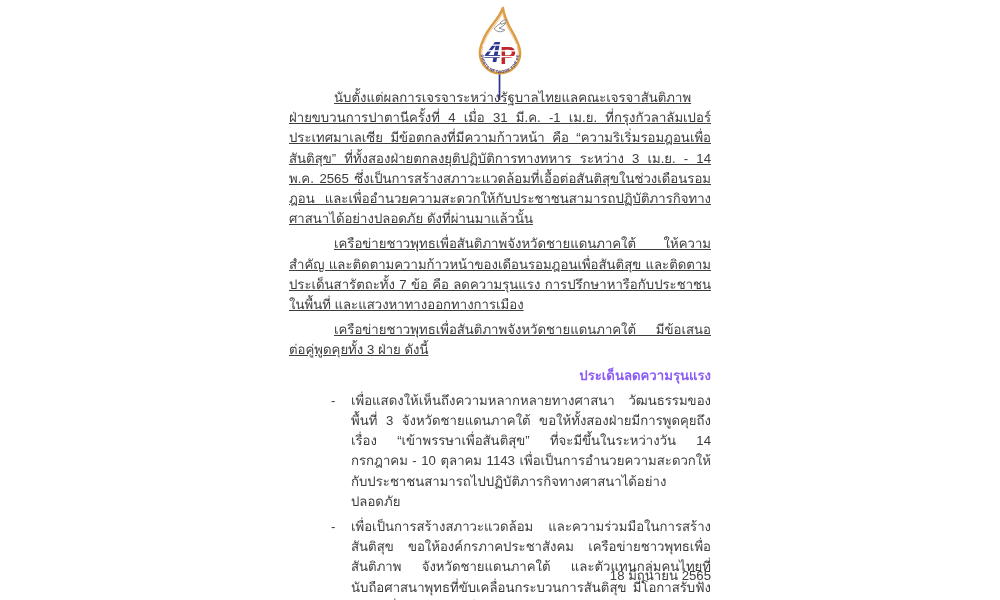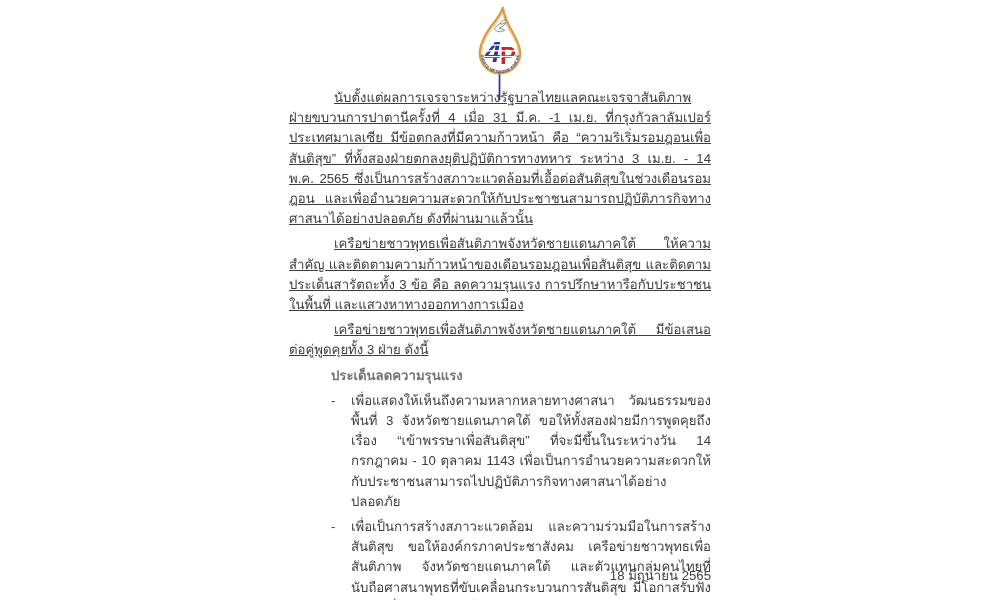--- a/index.html
+++ b/index.html
@@ -25,23 +25,23 @@
     line-height:20.2px;
     text-align:justify;
   }
   .para{
     margin:0 0 5px 0;
     text-indent:45px;
     text-decoration:underline;
   }
   .sec-heading{
     font-weight:bold;
-    color:#737373;
+    color:#8b5cf6;
     margin:5px 0 5px 42px;
-    text-align:left;
+    text-align:right;
   }
   .bullet-item{
     display:grid;
     grid-template-columns:20px 1fr;
     padding-left:42px;
     margin:0 0 5px 0;
   }
   .bullet-marker{ color:#3d3d3d; }
   .doc-footer{
     position:absolute;
@@ -84,21 +84,21 @@
       <path id="arcPath" d="M20,50 A20,20 0 0 0 60,50" fill="none" stroke="none"></path>
       <text font-size="4" letter-spacing="0.4" fill="#2B3990" font-weight="bold" font-family="'Liberation Sans',sans-serif">
         <textPath href="#arcPath" startOffset="50%" text-anchor="middle">BUDDHISTS NETWORK FOR PEACE</textPath>
       </text>
     </svg>
   </div>
 
   <div class="doc-body">
 
     <p class="para">นับตั้งแต่ผลการเจรจาระหว่างรัฐบาลไทยแลคณะเจรจาสันติภาพฝ่ายขบวนการปาตานีครั้งที่ 4 เมื่อ 31 มี.ค. -1 เม.ย. ที่กรุงกัวลาลัมเปอร์ ประเทศมาเลเซีย มีข้อตกลงที่มีความก้าวหน้า คือ “ความริเริ่มรอมฎอนเพื่อสันติสุข” ที่ทั้งสองฝ่ายตกลงยุติปฏิบัติการทางทหาร ระหว่าง 3 เม.ย. - 14 พ.ค. 2565 ซึ่งเป็นการสร้างสภาวะแวดล้อมที่เอื้อต่อสันติสุขในช่วงเดือนรอมฎอน และเพื่ออำนวยความสะดวกให้กับประชาชนสามารถปฏิบัติภารกิจทางศาสนาได้อย่างปลอดภัย ดังที่ผ่านมาแล้วนั้น</p>
-    <p class="para">เครือข่ายชาวพุทธเพื่อสันติภาพจังหวัดชายแดนภาคใต้ ให้ความสำคัญ และติดตามความก้าวหน้าของเดือนรอมฎอนเพื่อสันติสุข และติดตามประเด็นสารัตถะทั้ง 3 ข้อ คือ ลดความรุนแรง การปรึกษาหารือกับประชาชนในพื้นที่ และแสวงหาทางออกทางการเมือง</p>
+    <p class="para">เครือข่ายชาวพุทธเพื่อสันติภาพจังหวัดชายแดนภาคใต้ ให้ความสำคัญ และติดตามความก้าวหน้าของเดือนรอมฎอนเพื่อสันติสุข และติดตามประเด็นสารัตถะทั้ง 7 ข้อ คือ ลดความรุนแรง การปรึกษาหารือกับประชาชนในพื้นที่ และแสวงหาทางออกทางการเมือง</p>
     <p class="para">เครือข่ายชาวพุทธเพื่อสันติภาพจังหวัดชายแดนภาคใต้ มีข้อเสนอต่อคู่พูดคุยทั้ง 3 ฝ่าย ดังนี้</p>
 
     <div class="sec-heading">ประเด็นลดความรุนแรง</div>
     <div class="bullet-item">
       <span class="bullet-marker">-</span>
       <span>เพื่อแสดงให้เห็นถึงความหลากหลายทางศาสนา วัฒนธรรมของพื้นที่ 3 จังหวัดชายแดนภาคใต้ ขอให้ทั้งสองฝ่ายมีการพูดคุยถึงเรื่อง “เข้าพรรษาเพื่อสันติสุข” ที่จะมีขึ้นในระหว่างวัน 14 กรกฎาคม - 10 ตุลาคม 1143 เพื่อเป็นการอำนวยความสะดวกให้กับประชาชนสามารถไปปฏิบัติภารกิจทางศาสนาได้อย่างปลอดภัย</span>
     </div>
 
     <div class="bullet-item">
       <span class="bullet-marker">-</span>

